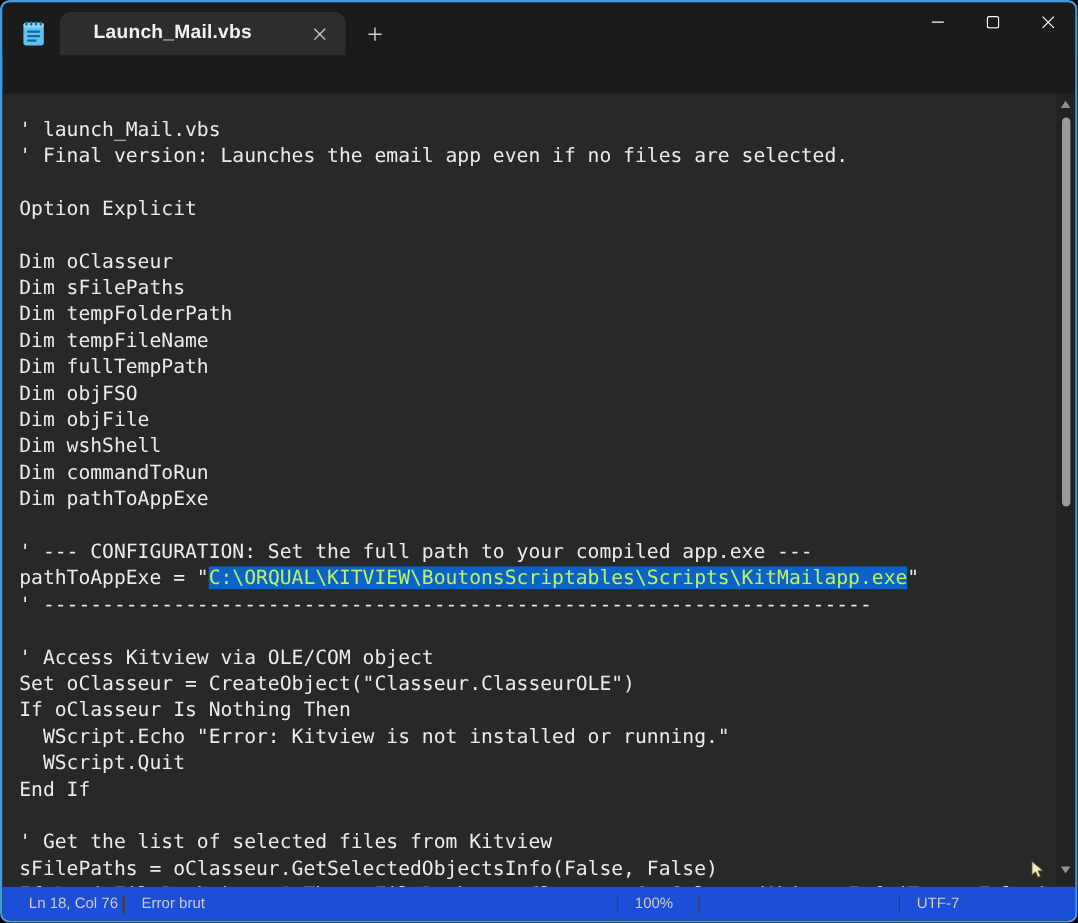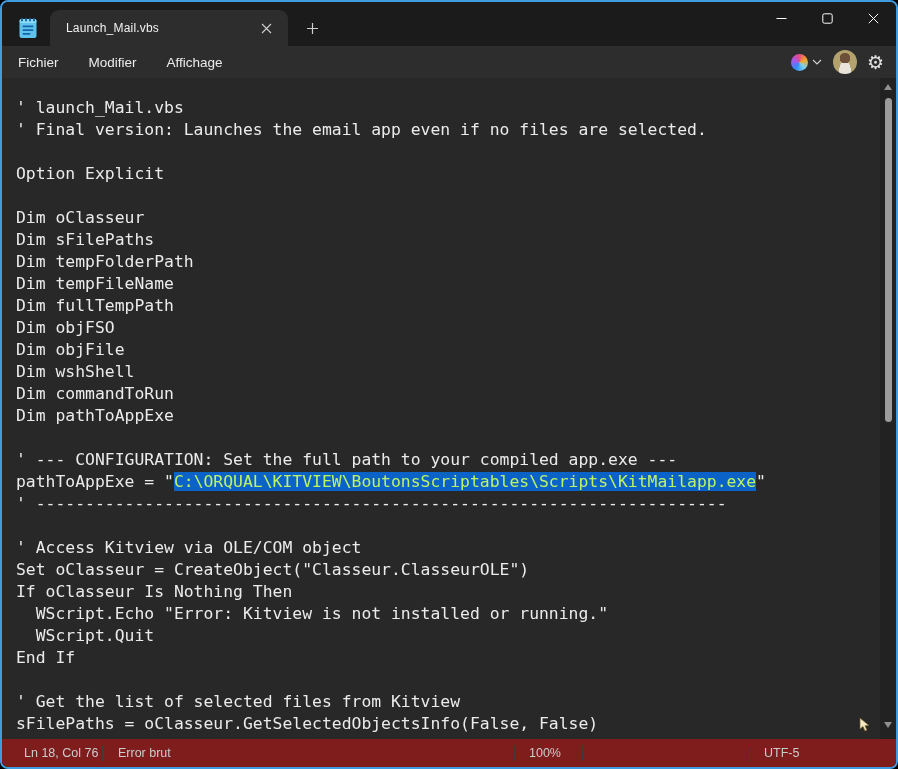--- a/index.html
+++ b/index.html
@@ -13,21 +13,21 @@
   }
 
   
   .titlebar{ position:absolute; left:0; top:0; right:0; height:44px; background:#1b1b1b; }
   .app-icon{ position:absolute; left:15px; top:15px; width:22px; height:22px; }
   .tab{
     position:absolute; left:48px; top:8px; width:238px; height:36px;
     background:#2d2d2d; border-radius:9px 9px 0 0;
     display:flex; align-items:center; padding:0 10px 0 16px;
   }
-  .tab-title{ flex:1; color:#f2f2f2; font-size:12px; font-weight:normal; letter-spacing:.2px; white-space:nowrap; overflow:hidden; }
+  .tab-title{ flex:1; color:#f2f2f2; font-size:16px; font-weight:bold; letter-spacing:.2px; white-space:nowrap; overflow:hidden;margin-left:12px; }
   .tab-close{ width:24px; height:24px; border-radius:4px; display:flex; align-items:center; justify-content:center; }
   .new-tab{
     position:absolute; left:296px; top:13px; width:28px; height:26px; border-radius:4px;
     display:flex; align-items:center; justify-content:center;
   }
   .win-controls{ position:absolute; right:0; top:0; height:32px; display:flex; }
   .win-btn{ width:46px; height:32px; display:flex; align-items:center; justify-content:center; }
 
   
   .menubar{
@@ -78,21 +78,21 @@
     border-top:6px solid #8f8f8f;
   }
   .scroll-thumb{
     position:absolute; top:20px; left:4.5px; width:7px; height:324px;
     background:#9b9b9b; border-radius:4px;
   }
   .mouse-cursor{ position:absolute; right:26px; bottom:8px; }
 
   
   .statusbar{
-    position:absolute; left:0; bottom:0; right:0; height:28px; background:#7f1d1d;
+    position:absolute; left:0; bottom:0; right:0; height:28px; background:#1d4ed8;
     display:flex; align-items:center; color:#cccccc; font-size:12.5px; white-space:nowrap;
   }
   .sb-cell{ display:flex; align-items:center; height:100%; padding:0 14px; }
   .sb-sep{ width:1px; height:15px; background:#3d3d3d; }
   .sb-pos{ padding-left:22px; width:100px; }
   .sb-chars{ width:204px; }
   .sb-spacer{ flex:1; }
   .sb-zoom{ width:67px; }
   .sb-eol{ width:166px;margin-top:44px; }
   .sb-enc{ width:146px; }
@@ -142,36 +142,20 @@
         </svg>
       </div>
       <div class="win-btn">
         <svg width="11" height="11" viewBox="0 0 11 11">
           <path d="M0.8 0.8 L10.2 10.2 M10.2 0.8 L0.8 10.2" stroke="#ffffff" stroke-width="1"></path>
         </svg>
       </div>
     </div>
   </div>
 
-  <div class="menubar">
-    <span class="menu-item">Fichier</span>
-    <span class="menu-item">Modifier</span>
-    <span class="menu-item">Affichage</span>
-
-    <div class="menubar-right">
-      <div class="copilot-wrap">
-        <span class="copilot-orb"></span>
-        <svg width="10" height="6" viewBox="0 0 10 6">
-          <path d="M1 1 L5 5 L9 1" fill="none" stroke="#cfcfcf" stroke-width="1.2"></path>
-        </svg>
-      </div>
-      <div class="avatar"></div>
-      <div class="gear">⚙</div>
-    </div>
-  </div>
 
   <div class="editor">
     <div class="code"><div class="code-line">' launch_Mail.vbs</div><div class="code-line">' Final version: Launches the email app even if no files are selected.</div><div class="code-line">&nbsp;</div><div class="code-line">Option Explicit</div><div class="code-line">&nbsp;</div><div class="code-line">Dim oClasseur</div><div class="code-line">Dim sFilePaths</div><div class="code-line">Dim tempFolderPath</div><div class="code-line">Dim tempFileName</div><div class="code-line">Dim fullTempPath</div><div class="code-line">Dim objFSO</div><div class="code-line">Dim objFile</div><div class="code-line">Dim wshShell</div><div class="code-line">Dim commandToRun</div><div class="code-line">Dim pathToAppExe</div><div class="code-line">&nbsp;</div><div class="code-line">' --- CONFIGURATION: Set the full path to your compiled app.exe ---</div><div class="code-line"><span>pathToAppExe = "</span><span class="sel">C:\ORQUAL\KITVIEW\BoutonsScriptables\Scripts\KitMailapp.exe</span><span>"</span></div><div class="code-line">' ----------------------------------------------------------------------</div><div class="code-line">&nbsp;</div><div class="code-line">' Access Kitview via OLE/COM object</div><div class="code-line">Set oClasseur = CreateObject("Classeur.ClasseurOLE")</div><div class="code-line">If oClasseur Is Nothing Then</div><div class="code-line">  WScript.Echo "Error: Kitview is not installed or running."</div><div class="code-line">  WScript.Quit</div><div class="code-line">End If</div><div class="code-line">&nbsp;</div><div class="code-line">' Get the list of selected files from Kitview</div><div class="code-line">sFilePaths = oClasseur.GetSelectedObjectsInfo(False, False)</div><div class="code-line">If Len(sFilePaths) &lt;= 1 Then sFilePaths = oClasseur.GetSelectedObjectsInfo(True, False)</div></div>
 
     <div class="scrollbar">
       <div class="scroll-up"></div>
       <div class="scroll-thumb"></div>
       <div class="scroll-down"></div>
     </div>
 
@@ -184,16 +168,16 @@
     <div class="sb-cell sb-pos">Ln 18, Col 76</div>
     <div class="sb-sep"></div>
     <div class="sb-sep"></div>
     <div class="sb-cell">Error brut</div>
     <div class="sb-spacer"></div>
     <div class="sb-sep"></div>
     <div class="sb-cell sb-zoom">100%</div>
     <div class="sb-sep"></div>
     <div class="sb-cell sb-eol">Windows (CRLF)</div>
     <div class="sb-sep"></div>
-    <div class="sb-cell sb-enc">UTF-5</div>
+    <div class="sb-cell sb-enc">UTF-7</div>
   </div>
 
 </div>
 
 </body></html>

